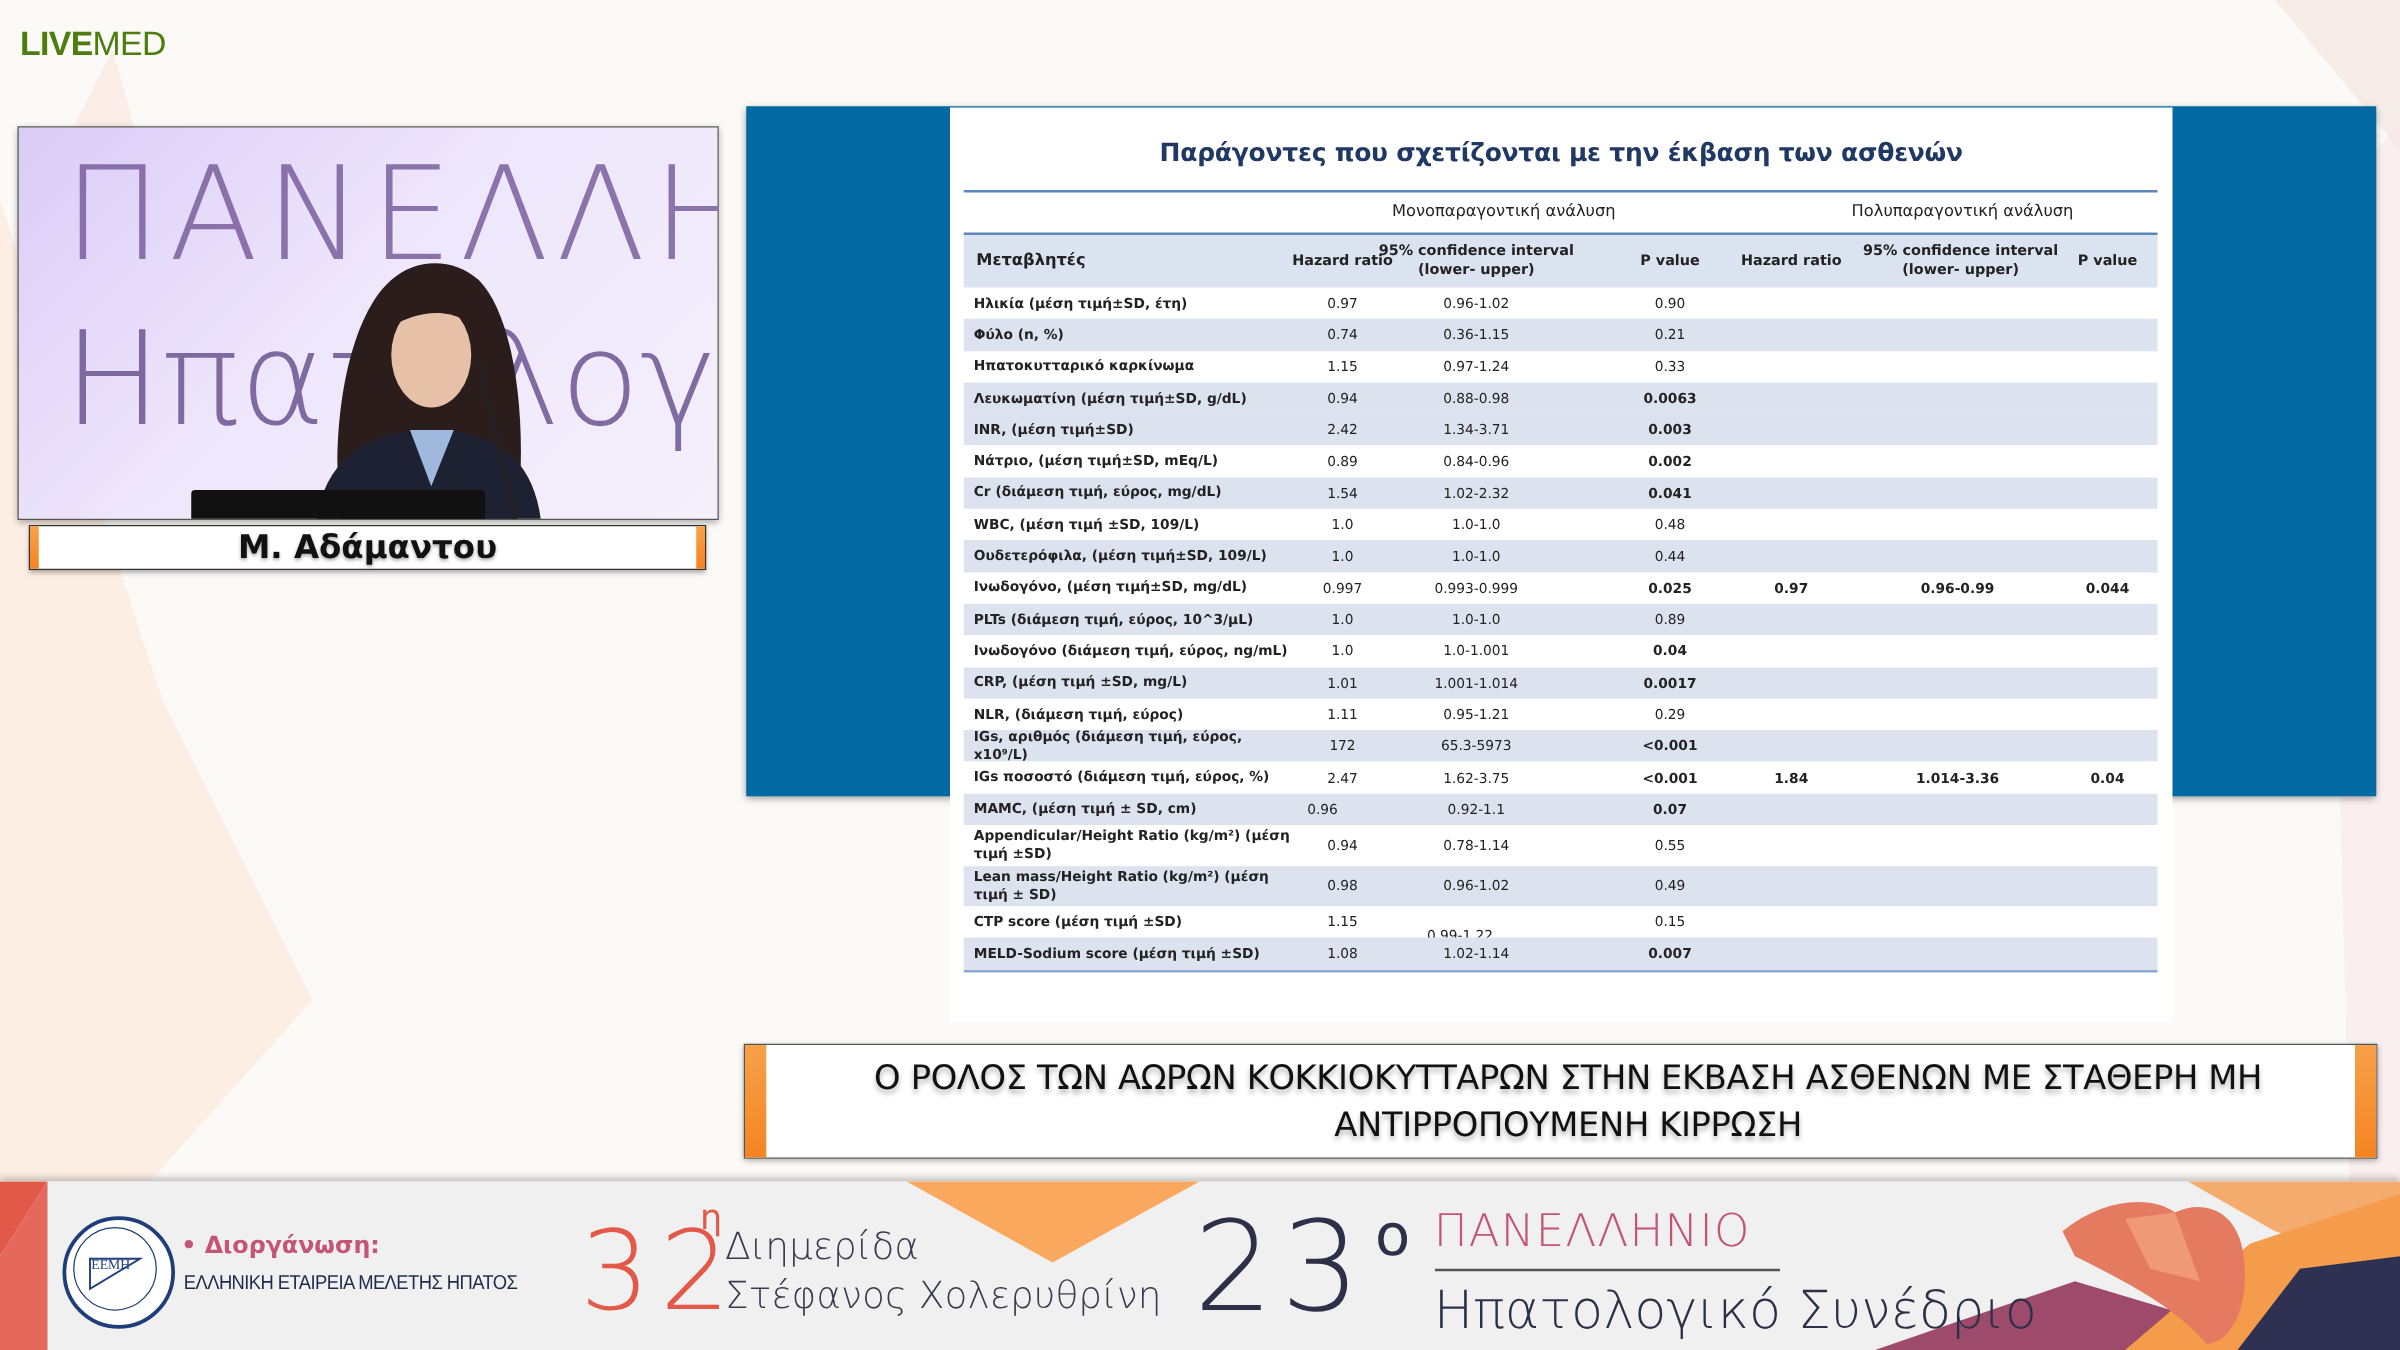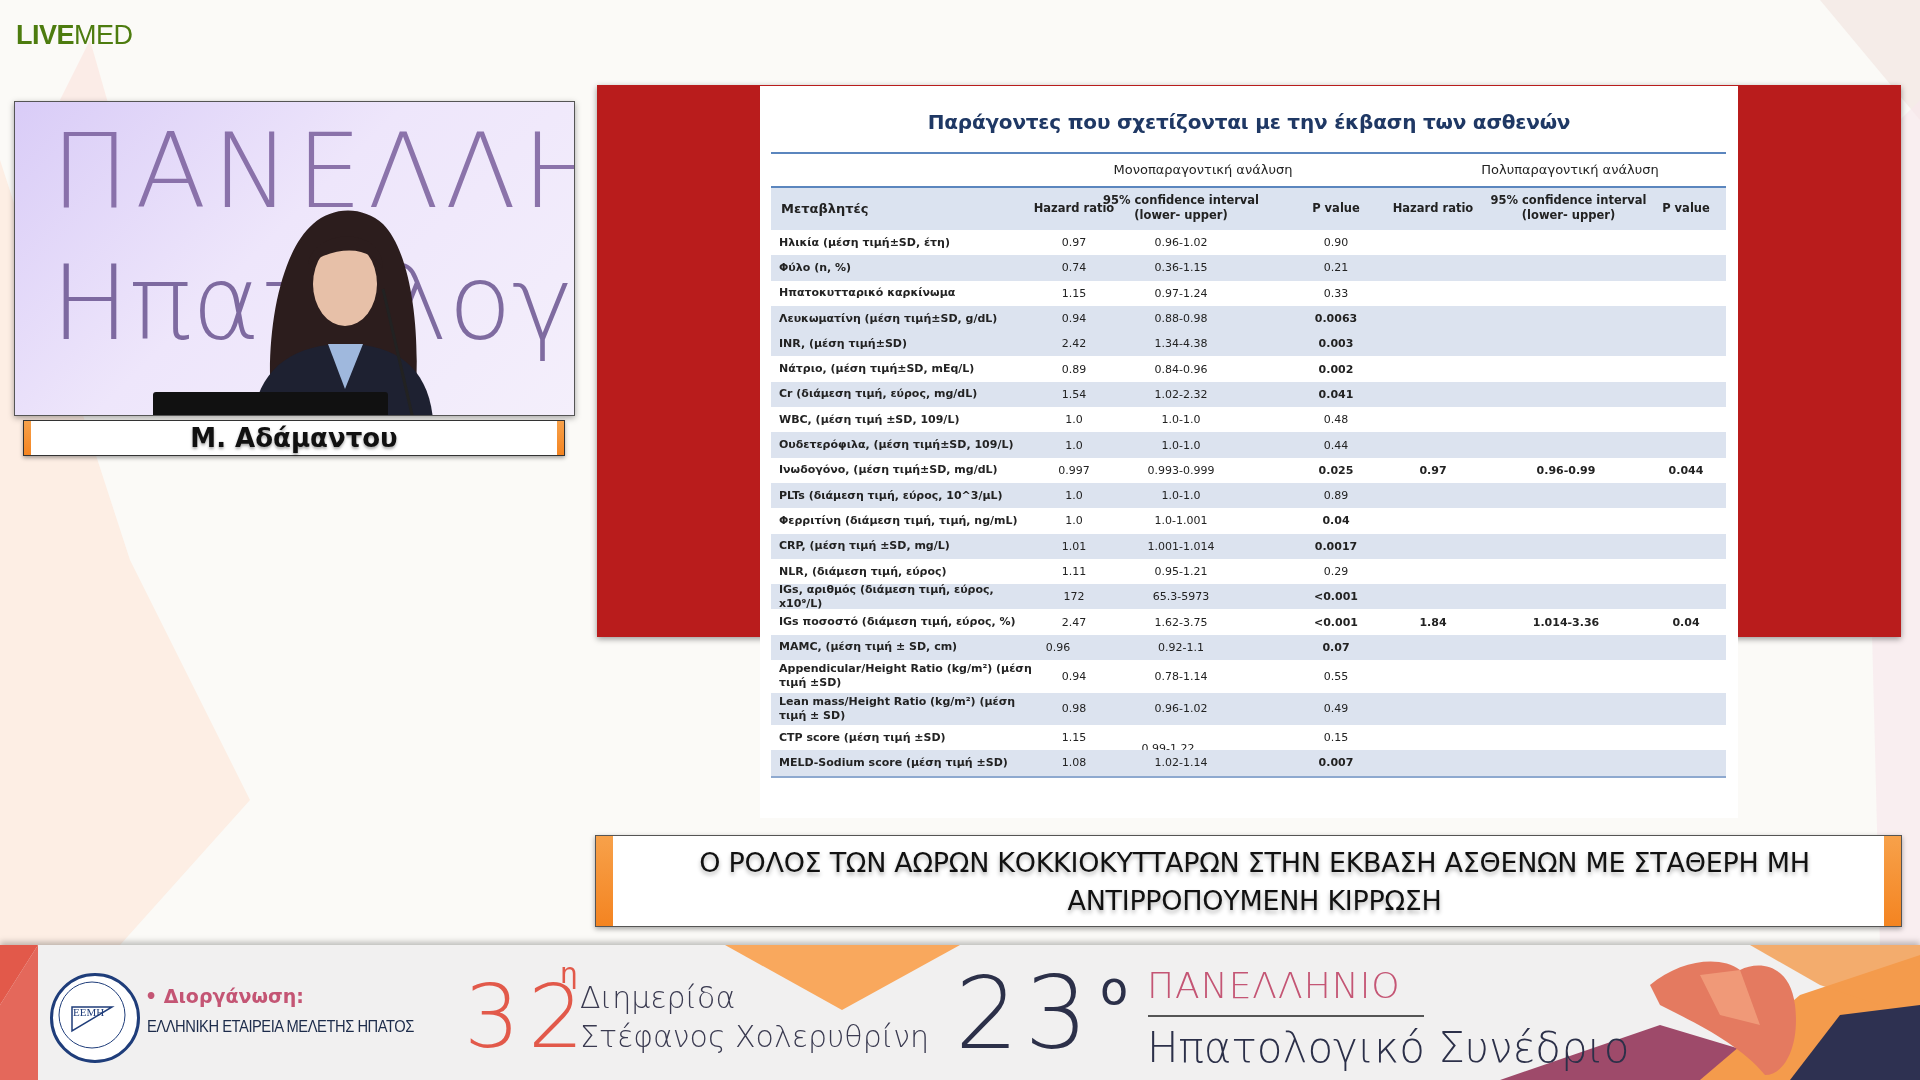--- a/index.html
+++ b/index.html
@@ -14,21 +14,21 @@
     background:linear-gradient(135deg,#d9ccf7 0%,#eee6fb 45%,#f4effb 100%);box-shadow:0 2px 6px rgba(0,0,0,.35);}
   .video .backdrop1{position:absolute;left:36px;top:8px;font-family:"DejaVu Sans",sans-serif;font-weight:200;font-size:104px;color:#7a5f9d;letter-spacing:6px;white-space:nowrap;opacity:.85;}
   .video .backdrop2{position:absolute;left:36px;top:140px;font-family:"DejaVu Sans",sans-serif;font-weight:200;font-size:104px;color:#6b5591;white-space:nowrap;opacity:.85;}
   .person{position:absolute;left:218px;top:92px;width:200px;height:225px;}
   .name-box{position:absolute;left:23px;top:420px;width:540px;height:34px;background:#fff;border:1px solid #333;box-shadow:0 2px 4px rgba(0,0,0,.35);}
   .name-box:before,.name-box:after{content:"";position:absolute;top:0;bottom:0;width:7px;background:linear-gradient(#f7a14a,#f48421);}
   .name-box:before{left:0;} .name-box:after{right:0;}
   .name-box .txt{position:absolute;left:0;right:0;top:2px;text-align:center;font-size:26px;font-weight:700;color:#111;text-shadow:0 2px 3px rgba(0,0,0,.35);font-family:"DejaVu Sans",sans-serif;}
 
   
-  .slide-frame{position:absolute;left:597px;top:85px;width:1304px;height:552px;background:#b91c1c;box-shadow:0 2px 6px rgba(0,0,0,.4);}
+  .slide-frame{position:absolute;left:597px;top:85px;width:1304px;height:552px;background:#0369a1;box-shadow:0 2px 6px rgba(0,0,0,.4);}
   .slide{position:absolute;left:163px;top:1px;width:978px;height:732px;background:#fff;}
   .slide-title{position:absolute;left:0;right:0;top:24px;text-align:center;font-size:20px;font-weight:700;color:#1f3864;font-family:"DejaVu Sans",sans-serif;letter-spacing:-0.2px;}
   .rule{position:absolute;left:11px;width:955px;height:2px;background:#5b86be;}
   .group-hdr{position:absolute;top:76px;font-size:13px;color:#222;font-family:"DejaVu Sans",sans-serif;text-align:center;}
   .thead{position:absolute;left:11px;top:102px;width:955px;height:42px;background:#dbe3f0;font-family:"DejaVu Sans",sans-serif;}
   .th{position:absolute;font-size:11.5px;font-weight:700;color:#222;text-align:center;line-height:15px;}
   .tbody{position:absolute;left:11px;top:144px;width:955px;}
   .row{position:relative;height:25.3px;font-family:"DejaVu Sans",sans-serif;}
   .row.tall{height:32.5px;}
   .row.alt{background:#dce3ef;}
@@ -138,21 +138,21 @@
           <div class="cell num" style="left: 248px;">0.94</div>
           <div class="cell num" style="left: 355px;">0.88-0.98</div>
           <div class="cell num bold" style="left: 510px;">0.0063</div>
           <div class="cell num bold" style="left: 607px;"></div>
           <div class="cell num bold" style="left: 740px;"></div>
           <div class="cell num bold" style="left: 860px;"></div>
         </div>
         <div class="row alt">
           <div class="cell var">INR, (μέση τιμή±SD)</div>
           <div class="cell num" style="left: 248px;">2.42</div>
-          <div class="cell num" style="left: 355px;">1.34-4.38</div>
+          <div class="cell num" style="left: 355px;">1.34-3.71</div>
           <div class="cell num bold" style="left: 510px;">0.003</div>
           <div class="cell num bold" style="left: 607px;"></div>
           <div class="cell num bold" style="left: 740px;"></div>
           <div class="cell num bold" style="left: 860px;"></div>
         </div>
         <div class="row">
           <div class="cell var">Νάτριο, (μέση τιμή±SD, mEq/L)</div>
           <div class="cell num" style="left: 248px;">0.89</div>
           <div class="cell num" style="left: 355px;">0.84-0.96</div>
           <div class="cell num bold" style="left: 510px;">0.002</div>
@@ -199,21 +199,21 @@
         <div class="row alt">
           <div class="cell var">PLTs (διάμεση τιμή, εύρος, 10^3/μL)</div>
           <div class="cell num" style="left: 248px;">1.0</div>
           <div class="cell num" style="left: 355px;">1.0-1.0</div>
           <div class="cell num" style="left: 510px;">0.89</div>
           <div class="cell num bold" style="left: 607px;"></div>
           <div class="cell num bold" style="left: 740px;"></div>
           <div class="cell num bold" style="left: 860px;"></div>
         </div>
         <div class="row">
-          <div class="cell var">Φερριτίνη (διάμεση τιμή, τιμή, ng/mL)</div>
+          <div class="cell var">Ινωδογόνο (διάμεση τιμή, εύρος, ng/mL)</div>
           <div class="cell num" style="left: 248px;">1.0</div>
           <div class="cell num" style="left: 355px;">1.0-1.001</div>
           <div class="cell num bold" style="left: 510px;">0.04</div>
           <div class="cell num bold" style="left: 607px;"></div>
           <div class="cell num bold" style="left: 740px;"></div>
           <div class="cell num bold" style="left: 860px;"></div>
         </div>
         <div class="row alt">
           <div class="cell var">CRP, (μέση τιμή ±SD, mg/L)</div>
           <div class="cell num" style="left: 248px;">1.01</div>

